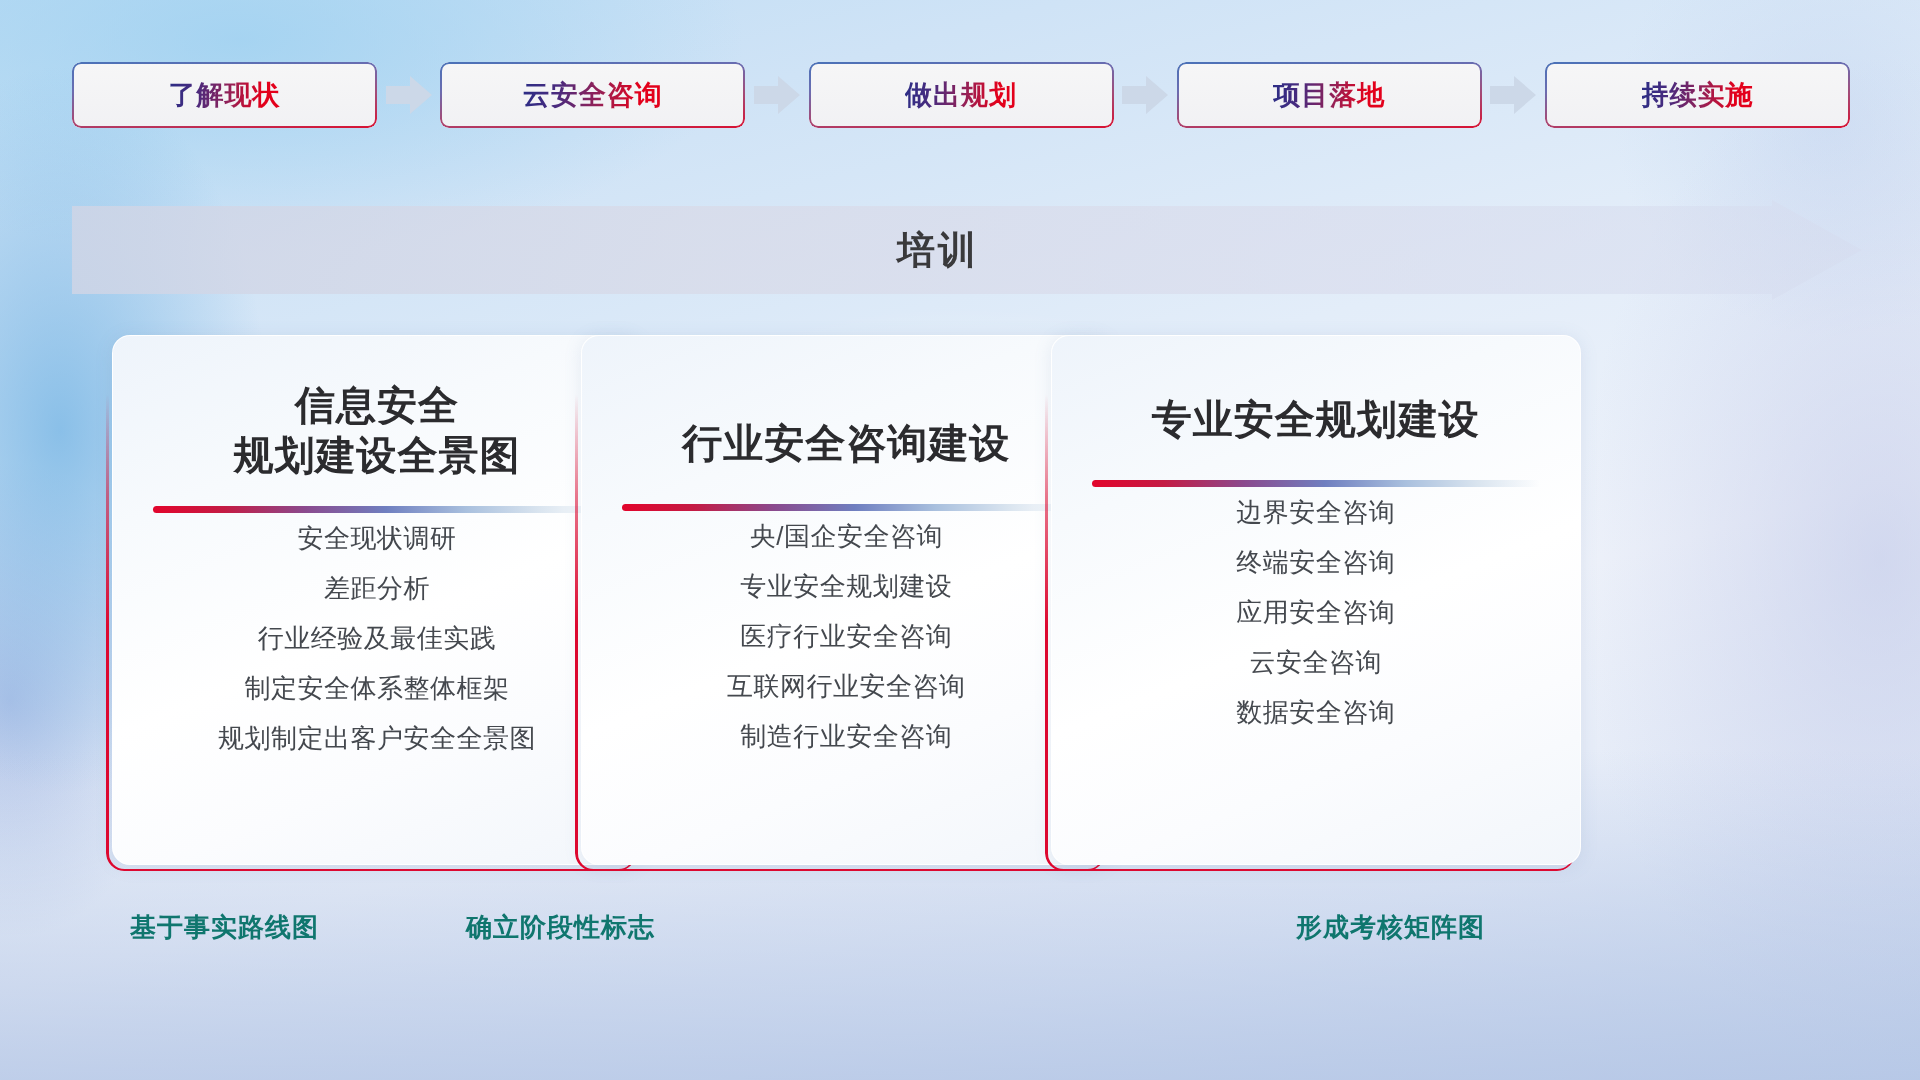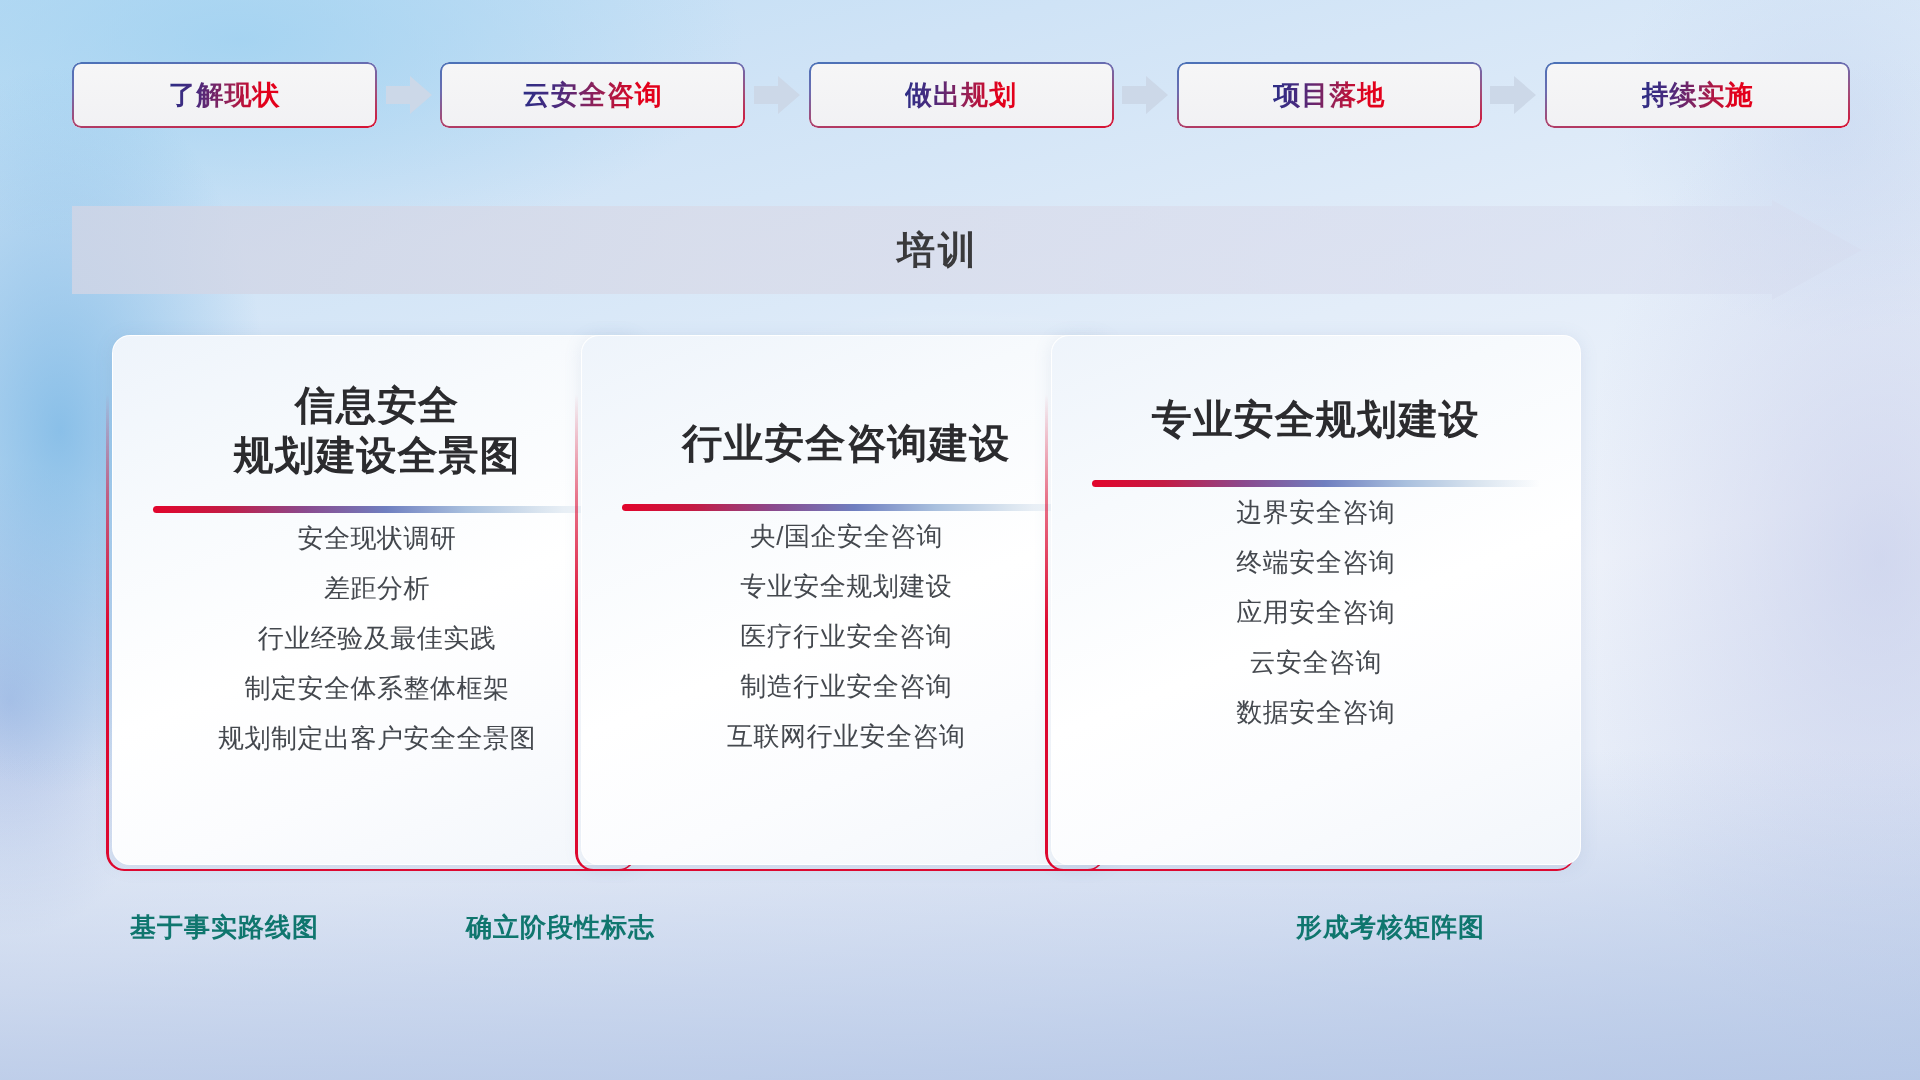--- a/index.html
+++ b/index.html
@@ -227,22 +227,22 @@
       <div class="card-accent"></div>
       <div class="card">
         <div class="card-title" style="margin-top:38px">
           <div>行业安全咨询建设</div>
         </div>
         <div class="divider" style="margin-top:36px"></div>
         <ul class="card-list">
           <li>央/国企安全咨询</li>
           <li>专业安全规划建设</li>
           <li>医疗行业安全咨询</li>
+          <li>互联网行业安全咨询</li>
           <li>制造行业安全咨询</li>
-          <li>互联网行业安全咨询</li>
         </ul>
       </div>
     </div>
 
     <div class="card-wrap">
       <div class="card-accent"></div>
       <div class="card">
         <div class="card-title" style="margin-top:14px">
           <div>专业安全规划建设</div>
         </div>

